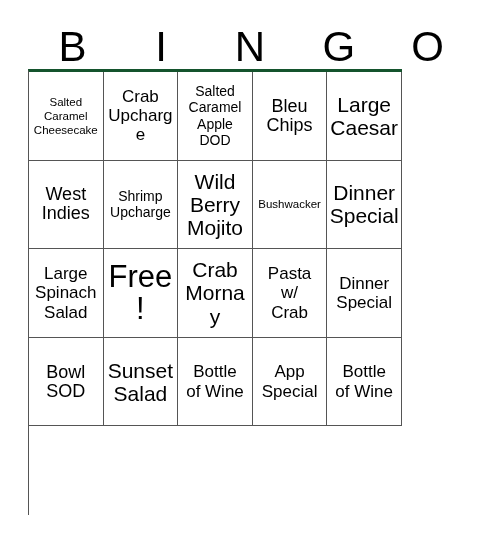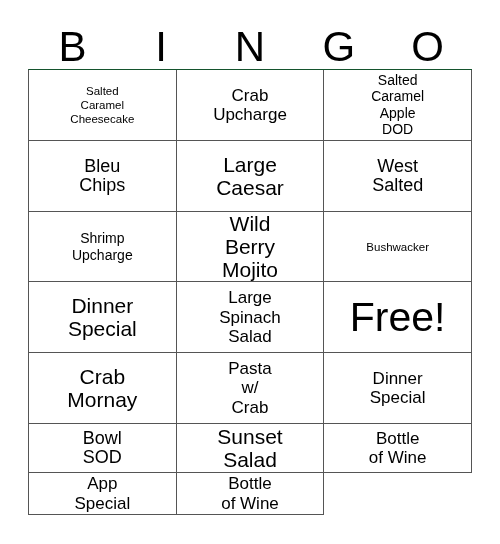--- a/index.html
+++ b/index.html
@@ -40,27 +40,27 @@
     font-weight: normal;
     letter-spacing: 0px;
     color: #000000;
     user-select: none;
   }
   
   #grid {
     position: absolute;
     left: 28px;
     top: 69px;
-    width: 444px;
+    width: 374px;
     height: 446px;
     box-sizing: border-box;
-    border-top: 1px solid #14532d;
+    border-top: 3px solid #14532d;
     border-left: 1px solid #555555;
     display: grid;
-    grid-template-columns: repeat(3, 1fr);
+    grid-template-columns: repeat(5, 1fr);
     grid-template-rows: repeat(5, 1fr);
   }
   .cell {
     box-sizing: border-box;
     border-right: 1px solid #555555;
     border-bottom: 1px solid #555555;
     display: flex;
     align-items: center;
     justify-content: center;
     text-align: center;
@@ -74,21 +74,21 @@
     line-height: 1.08;
     word-wrap: break-word;
     white-space: pre-line;
   }
   
   .fs-xs  { font-size: 11.5px; line-height: 1.22; }
   .fs-sm  { font-size: 14px;   line-height: 1.18; }
   .fs-md  { font-size: 17px;   line-height: 1.14; }
   .fs-lg  { font-size: 21px;   line-height: 1.10; }
   .fs-xl  { font-size: 18px;   line-height: 1.06; }
-  .fs-xxl { font-size: 41px;   line-height: 1.04; }
+  .fs-xxl { font-size: 31px;   line-height: 1.04; }
 </style>
 </head>
 <body>
 
 <div id="card">
 
   <div id="header-row">
     <div class="header-letter">B</div>
     <div class="header-letter">I</div>
     <div class="header-letter">N</div>
@@ -115,21 +115,21 @@
       <div class="cell">
         <span class="cell-text fs-xl">Bleu
 Chips</span>
       </div>
       <div class="cell">
         <span class="cell-text fs-lg">Large
 Caesar</span>
       </div>
       <div class="cell">
         <span class="cell-text fs-xl">West
-Salted</span>
+Indies</span>
       </div>
       <div class="cell">
         <span class="cell-text fs-sm">Shrimp
 Upcharge</span>
       </div>
       <div class="cell">
         <span class="cell-text fs-lg">Wild
 Berry
 Mojito</span>
       </div>

